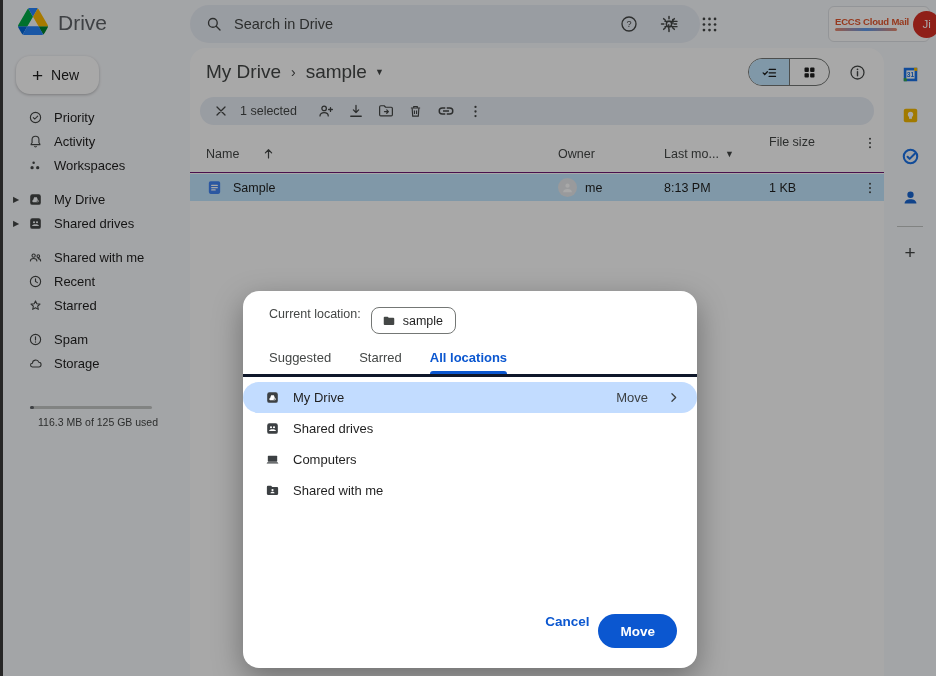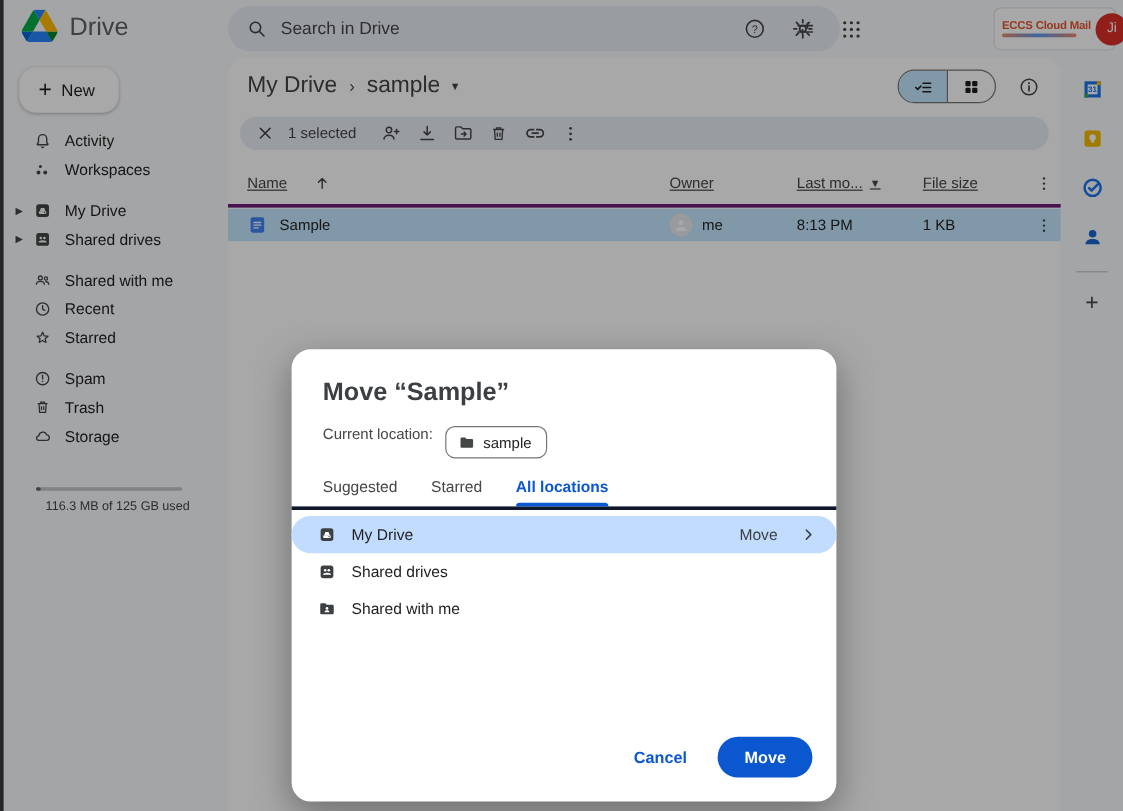--- a/index.html
+++ b/index.html
@@ -45,21 +45,21 @@
   .view-controls { margin-left:auto; display:flex; align-items:center; gap:16px; }
   .view-toggle { display:flex; height:28px; border:1px solid #747775; border-radius:14px; overflow:hidden; }
   .view-seg { width:40px; display:flex; align-items:center; justify-content:center; gap:3px; color:#1f1f1f; }
   .view-seg.active { background:#c2e7ff; }
   .view-seg + .view-seg { border-left:1px solid #747775; }
 
   .toolbar { position:absolute; left:10px; top:49px; width:674px; height:28px; background:#e9eef6; border-radius:14px; display:flex; align-items:center; padding:0 8px; gap:4px;text-align:right; }
   .toolbar .icon-btn { width:26px; height:26px; }
   .selected-count { font-size:12.5px; color:#444746; margin:0 12px 0 2px; white-space:nowrap; }
 
-  .table-head { position:absolute; left:0; top:87px; width:100%; height:38px; display:flex; align-items:center; font-size:12.5px; color:#444746; border-bottom:3px solid #701a75;text-decoration:underline; }
+  .table-head { position:absolute; left:0; top:87px; width:100%; height:38px; display:flex; font-size:12.5px; color:#444746; border-bottom:1px solid #701a75; }
   .file-row { position:absolute; left:0; top:126px; width:100%; height:27px; display:flex; align-items:center; font-size:12.5px; color:#1f1f1f; background:#c2e7ff; }
   .col-name { width:368px; padding-left:16px; display:flex; align-items:center; gap:10px; }
   .col-owner { width:106px; display:flex; align-items:center; gap:8px; }
   .col-modified { width:105px; display:flex; align-items:center; gap:2px; }
   .col-size { width:86px; }
   .col-menu { flex:1; display:flex; justify-content:center; color:#444746; }
   .sort-arrow { margin-left:12px; color:#444746; }
   .owner-avatar { width:19px; height:19px; border-radius:50%; background:#e8eaed; color:#bdc1c6; display:flex; align-items:center; justify-content:center; }
 
   
@@ -77,21 +77,21 @@
   .location-chip svg { width:14px; height:14px; color:#444746; }
   .dlg-tabs { display:flex; gap:28px; padding:16px 26px 0; font-size:13px; border-bottom:3px solid #0f172a; }
   .dlg-tab { padding-bottom:9px; color:#444746; position:relative; }
   .dlg-tab.active { color:#0b57d0; font-weight:bold; }
   .dlg-tab.active::after { content:""; position:absolute; left:0; right:0; bottom:0; height:3px; background:#0b57d0; border-radius:3px 3px 0 0; }
   .dlg-list { padding-top:5px; }
   .dlg-row { height:31px; display:flex; align-items:center; gap:13px; padding:0 16px 0 22px; font-size:13px; color:#1f1f1f; }
   .dlg-row svg { width:15px; height:15px; color:#3c4043; flex:none; }
   .dlg-row.selected { background:#c2dcff; border-radius:16px; }
   .dlg-row .row-action { margin-left:auto; display:flex; align-items:center; gap:18px; color:#3c4043; font-size:13px; }
-  .dlg-footer { margin-top:auto; display:flex; justify-content:flex-end; align-items:center; gap:26px; padding:0 20px 20px; }
+  .dlg-footer { margin-top:auto; display:flex; justify-content:flex-end; align-items:flex-start; gap:9px; padding:0 20px 20px; }
   .btn-text { background:none; border:none; color:#0b57d0; font-size:13.5px; font-weight:bold; font-family:inherit; }
   .btn-filled { background:#0b57d0; color:#ffffff; border:none; border-radius:18px; height:34px; padding:0 22px; font-size:13.5px; font-weight:bold; font-family:inherit; }
 
   svg { display:block; }
 </style>
 </head>
 <body>
 
 <div class="edge-strip"></div>
 
@@ -163,20 +163,27 @@
 
 <aside class="sidebar">
   <button class="new-btn">
     <span class="new-plus">+</span>
     <span>New</span>
   </button>
 
   <nav class="nav">
     <div class="nav-item">
       <svg viewBox="0 0 24 24">
+          <circle cx="12" cy="12" r="8.2" fill="none" stroke="currentColor" stroke-width="1.8"></circle>
+          <path d="M8.5 12.2l2.3 2.3 4.7-4.8" fill="none" stroke="currentColor" stroke-width="1.8" stroke-linecap="round"></path>
+        </svg>
+      <span>Priority</span>
+    </div>
+    <div class="nav-item">
+      <svg viewBox="0 0 24 24">
           <path d="M12 3.5a5.5 5.5 0 0 0-5.5 5.5v5L5 16v1h14v-1l-1.5-2V9A5.5 5.5 0 0 0 12 3.5z" fill="none" stroke="currentColor" stroke-width="1.8" stroke-linejoin="round"></path>
           <path d="M10.3 19.5a1.8 1.8 0 0 0 3.4 0" fill="none" stroke="currentColor" stroke-width="1.8"></path>
         </svg>
       <span>Activity</span>
     </div>
     <div class="nav-item">
       <svg viewBox="0 0 24 24" fill="currentColor">
           <circle cx="9" cy="7.5" r="2"></circle>
           <circle cx="6.5" cy="15.5" r="2.6"></circle>
           <circle cx="15.5" cy="15.5" r="2.6"></circle>
@@ -228,28 +235,20 @@
       <span>Starred</span>
     </div>
     <div class="nav-gap"></div>
     <div class="nav-item">
       <svg viewBox="0 0 24 24">
           <circle cx="12" cy="12" r="8.2" fill="none" stroke="currentColor" stroke-width="1.8"></circle>
           <path d="M12 7.6v5" stroke="currentColor" stroke-width="1.8" stroke-linecap="round"></path>
           <circle cx="12" cy="15.9" r="1.1" fill="currentColor"></circle>
         </svg>
       <span>Spam</span>
-    </div>
-    <div class="nav-item">
-      <svg viewBox="0 0 24 24" fill="none" stroke="currentColor" stroke-width="1.7">
-          <path d="M5.5 7h13M9.5 7V5h5v2"></path>
-          <path d="M7.3 7.5l.7 11h8l.7-11"></path>
-          <path d="M10.5 10.5v5M13.5 10.5v5"></path>
-        </svg>
-      <span>Trash</span>
     </div>
     <div class="nav-item">
       <svg viewBox="0 0 24 24">
           <path d="M7 17.5h10a3.7 3.7 0 0 0 .4-7.4 5.3 5.3 0 0 0-10.3 1.4A3 3 0 0 0 7 17.5z" fill="none" stroke="currentColor" stroke-width="1.7" stroke-linejoin="round"></path>
         </svg>
       <span>Storage</span>
     </div>
   </nav>
 
   <div class="storage-bar">
@@ -427,21 +426,20 @@
         <path d="M4.5 19.5c0-3.6 3.4-5.4 7.5-5.4s7.5 1.8 7.5 5.4z"></path>
       </svg>
   </span>
   <div class="rail-divider"></div>
   <span class="rail-icon rail-plus">+</span>
 </aside>
 
 <div class="scrim"></div>
 
 <div class="dialog">
-  <h1 class="dlg-title">Move “Sample”</h1>
 
   <div class="dlg-location">
     <span>Current location:</span>
     <span class="location-chip">
       <svg viewBox="0 0 24 24">
           <path d="M3 6.2A1.7 1.7 0 0 1 4.7 4.5h5l2 2h7.6A1.7 1.7 0 0 1 21 8.2v9.1a1.7 1.7 0 0 1-1.7 1.7H4.7A1.7 1.7 0 0 1 3 17.3z" fill="currentColor"></path>
         </svg>
       <span>sample</span>
     </span>
   </div>
@@ -472,20 +470,27 @@
       <svg viewBox="0 0 24 24">
           <rect x="3.5" y="3.5" width="17" height="17" rx="3.5" fill="currentColor"></rect>
           <circle cx="9.6" cy="10" r="1.7" fill="#ffffff"></circle>
           <circle cx="14.4" cy="10" r="1.7" fill="#ffffff"></circle>
           <path d="M6.5 16c0-1.9 2.4-2.9 5.5-2.9s5.5 1 5.5 2.9z" fill="#ffffff"></path>
         </svg>
       <span>Shared drives</span>
     </div>
     <div class="dlg-row">
       <svg viewBox="0 0 24 24">
+          <rect x="4.5" y="6" width="15" height="9.5" rx="1" fill="currentColor"></rect>
+          <path d="M2.5 18.5h19l-1.5-2h-16z" fill="currentColor"></path>
+        </svg>
+      <span>Computers</span>
+    </div>
+    <div class="dlg-row">
+      <svg viewBox="0 0 24 24">
           <path d="M3 6.2A1.7 1.7 0 0 1 4.7 4.5h5l2 2h7.6A1.7 1.7 0 0 1 21 8.2v9.1a1.7 1.7 0 0 1-1.7 1.7H4.7A1.7 1.7 0 0 1 3 17.3z" fill="currentColor"></path>
           <circle cx="12" cy="11.3" r="1.8" fill="#ffffff"></circle>
           <path d="M8.8 16.2c0-1.6 1.4-2.4 3.2-2.4s3.2.8 3.2 2.4z" fill="#ffffff"></path>
         </svg>
       <span>Shared with me</span>
     </div>
   </div>
 
   <div class="dlg-footer">
     <button class="btn-text">Cancel</button>

